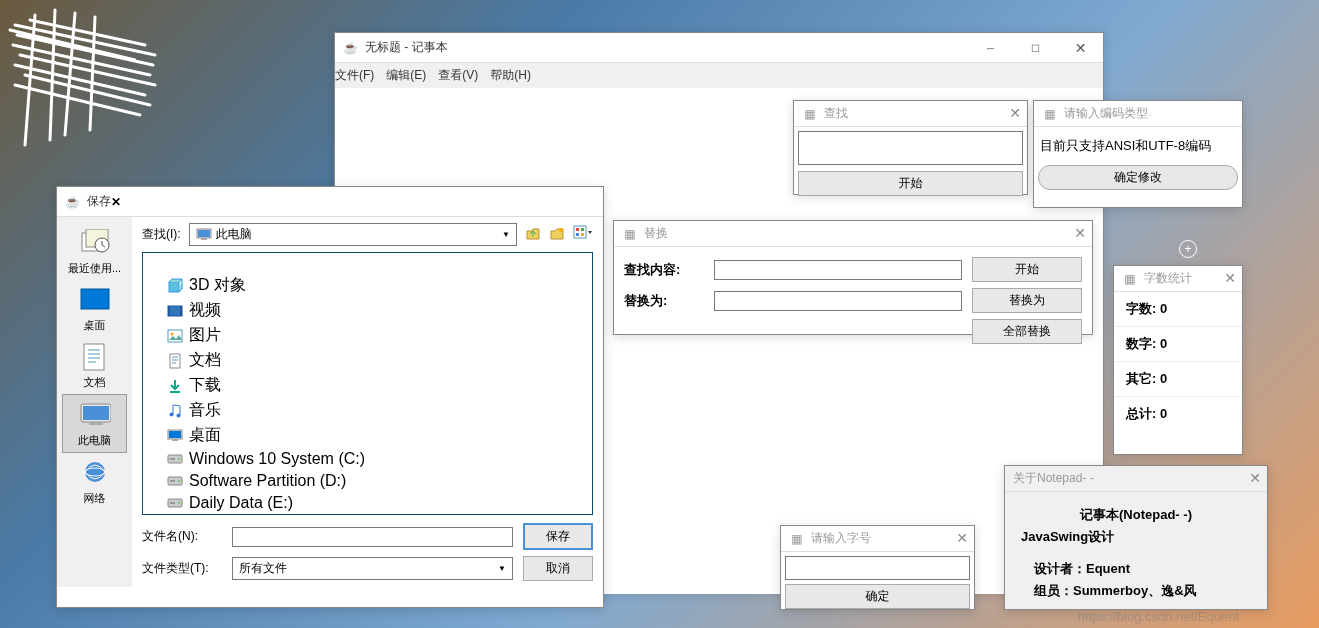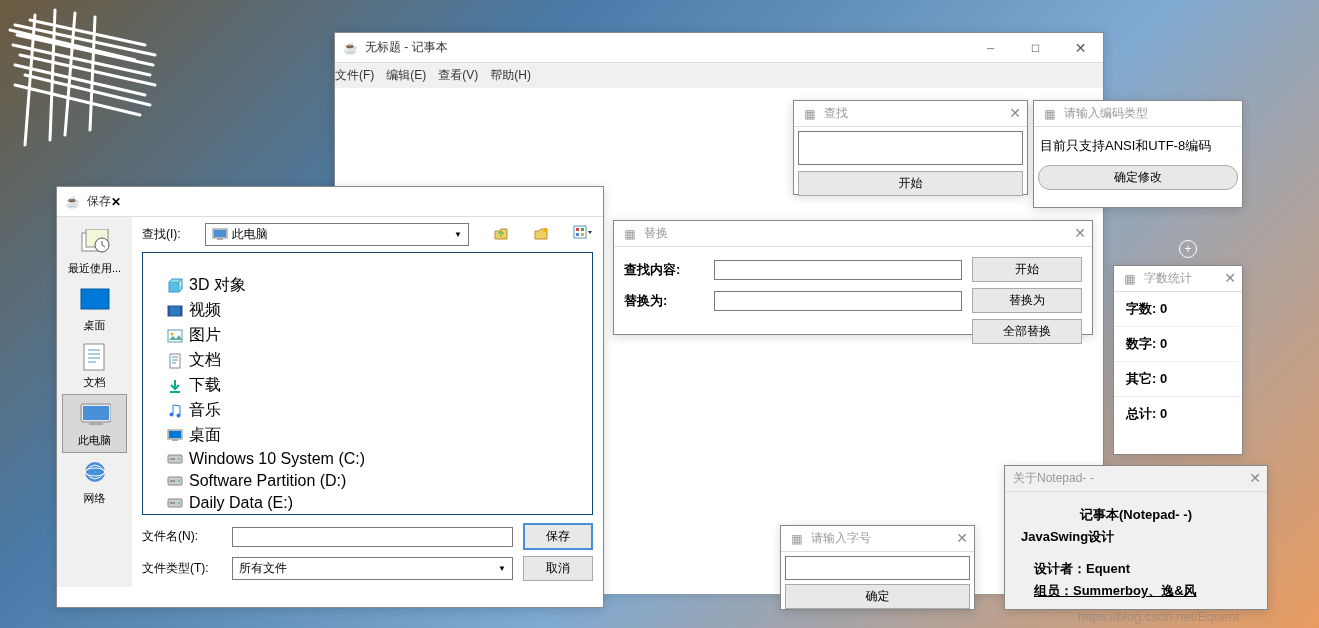--- a/index.html
+++ b/index.html
@@ -18,21 +18,21 @@
 .btn.primary { border: 2px solid #4a90d9; }
 .menubar { display: flex; padding: 4px 0; font-size: 12px; color: #333; gap: 12px; background: #f0f0f0; }
 .menubar span { cursor: pointer; }
 .stat-row { padding: 8px 12px; font-size: 13px; font-weight: bold; border-bottom: 1px solid #eee; }
 .save-body { display: flex; height: 370px; }
 .save-side { width: 75px; background: #f0f0f0; padding-top: 6px; display: flex; flex-direction: column; align-items: center; font-size: 11px; }
 .side-item { text-align: center; cursor: pointer; padding: 4px; width: 65px; }
 .side-item.sel { background: #d8d8d8; border: 1px solid #999; }
 .side-ico { width: 32px; height: 32px; margin: 0 auto 2px; display: flex; align-items: center; justify-content: center; }
 .save-main { flex: 1; padding: 6px 10px; display: flex; flex-direction: column; }
-.save-top { display: flex; align-items: center; gap: 24px; font-size: 12px; margin-bottom: 6px; }
+.save-top { display: flex; align-items: center; gap: 8px; font-size: 12px; margin-bottom: 6px; }
 .sel-box { flex: 1; border: 1px solid #7a7a7a; padding: 2px 6px; font-size: 12px; display: flex; align-items: center; gap: 4px; background: #fff; }
 .sel-box .arr { margin-left: auto; font-size: 8px; }
 .list { flex: 1; border: 1px solid #0c4a6e; background: #fff; padding: 20px; overflow: auto; font-size: 16px; }
 .list-item { display: flex; align-items: center; gap: 6px; padding: 2px 4px; cursor: pointer; }
 .li-ico { width: 16px; height: 16px; display: inline-flex; align-items: center; justify-content: center; font-size: 12px; }
 .save-bottom { margin-top: 8px; display: grid; grid-template-columns: 80px 1fr 70px; gap: 6px 10px; align-items: center; font-size: 12px; }
 .txtinput { border: 1px solid #7a7a7a; padding: 2px 4px; font-size: 12px; width: 100%; }
 .replace-body { padding: 10px; display: grid; grid-template-columns: 80px 1fr 110px; gap: 6px 10px; align-items: center; font-size: 13px; }
 .find-body { padding: 4px; display: flex; flex-direction: column; gap: 6px; }
 .about-body { padding: 12px 16px; font-size: 13px; font-weight: bold; line-height: 1.7; }
@@ -135,21 +135,21 @@
 
 <div class="win smallwin" style="left:1004px; top:465px; width:264px; height:145px; background:#f0f0f0;">
   <div class="titlebar inactive" style="background:#f0f0f0;">
     <span>关于Notepad- -</span>
     <span class="close-sm">✕</span>
   </div>
   <div class="about-body">
     <div style="text-align:center;">记事本(Notepad- -)</div>
     <div>JavaSwing设计</div>
     <div style="margin-top:10px; text-indent:1em;">设计者：Equent</div>
-    <div style="text-indent:1em;text-decoration:underline;">组员：Summerboy、逸&amp;风</div>
+    <div style="text-indent:1em;">组员：Summerboy、逸&amp;风</div>
   </div>
 </div>
 
 <div class="win" style="left:56px; top:186px; width:548px; height:422px;">
   <div class="titlebar" style="background:#fff;">
     <span class="icon">☕</span>
     <span>保存</span>
     <span class="close-sm" style="font-weight:bold; color:#000;">✕</span>
   </div>
   <div class="save-body">

